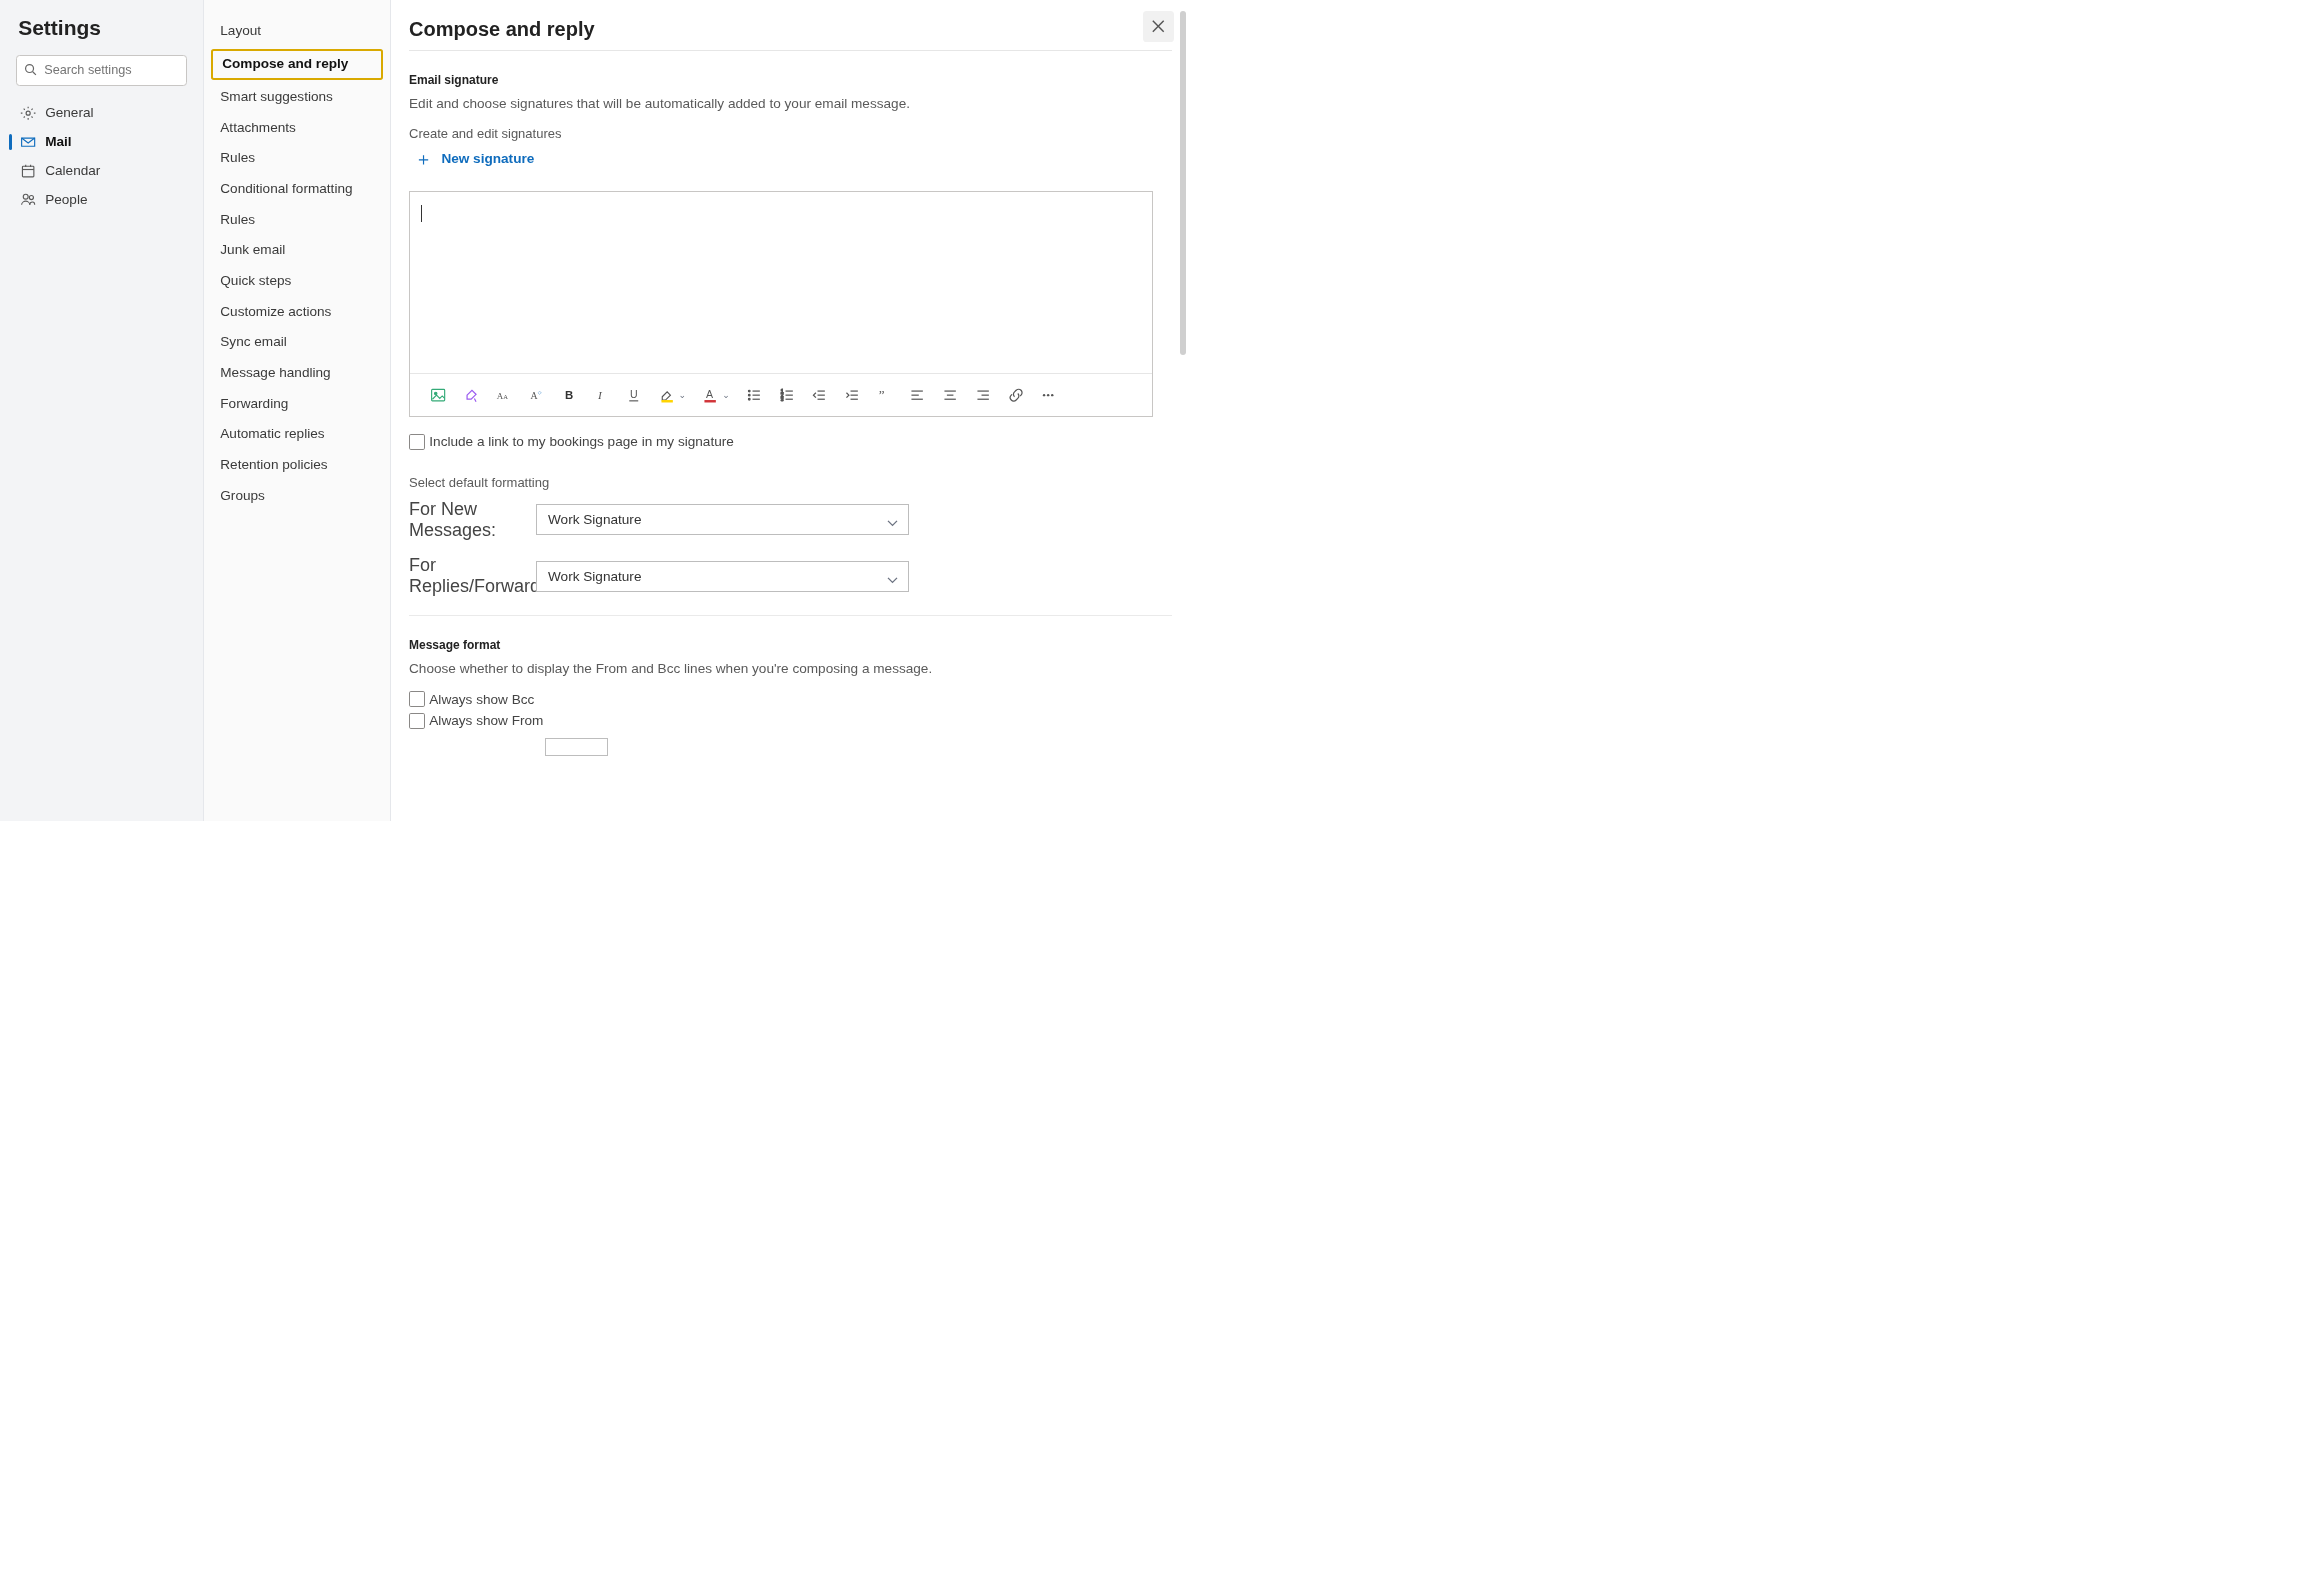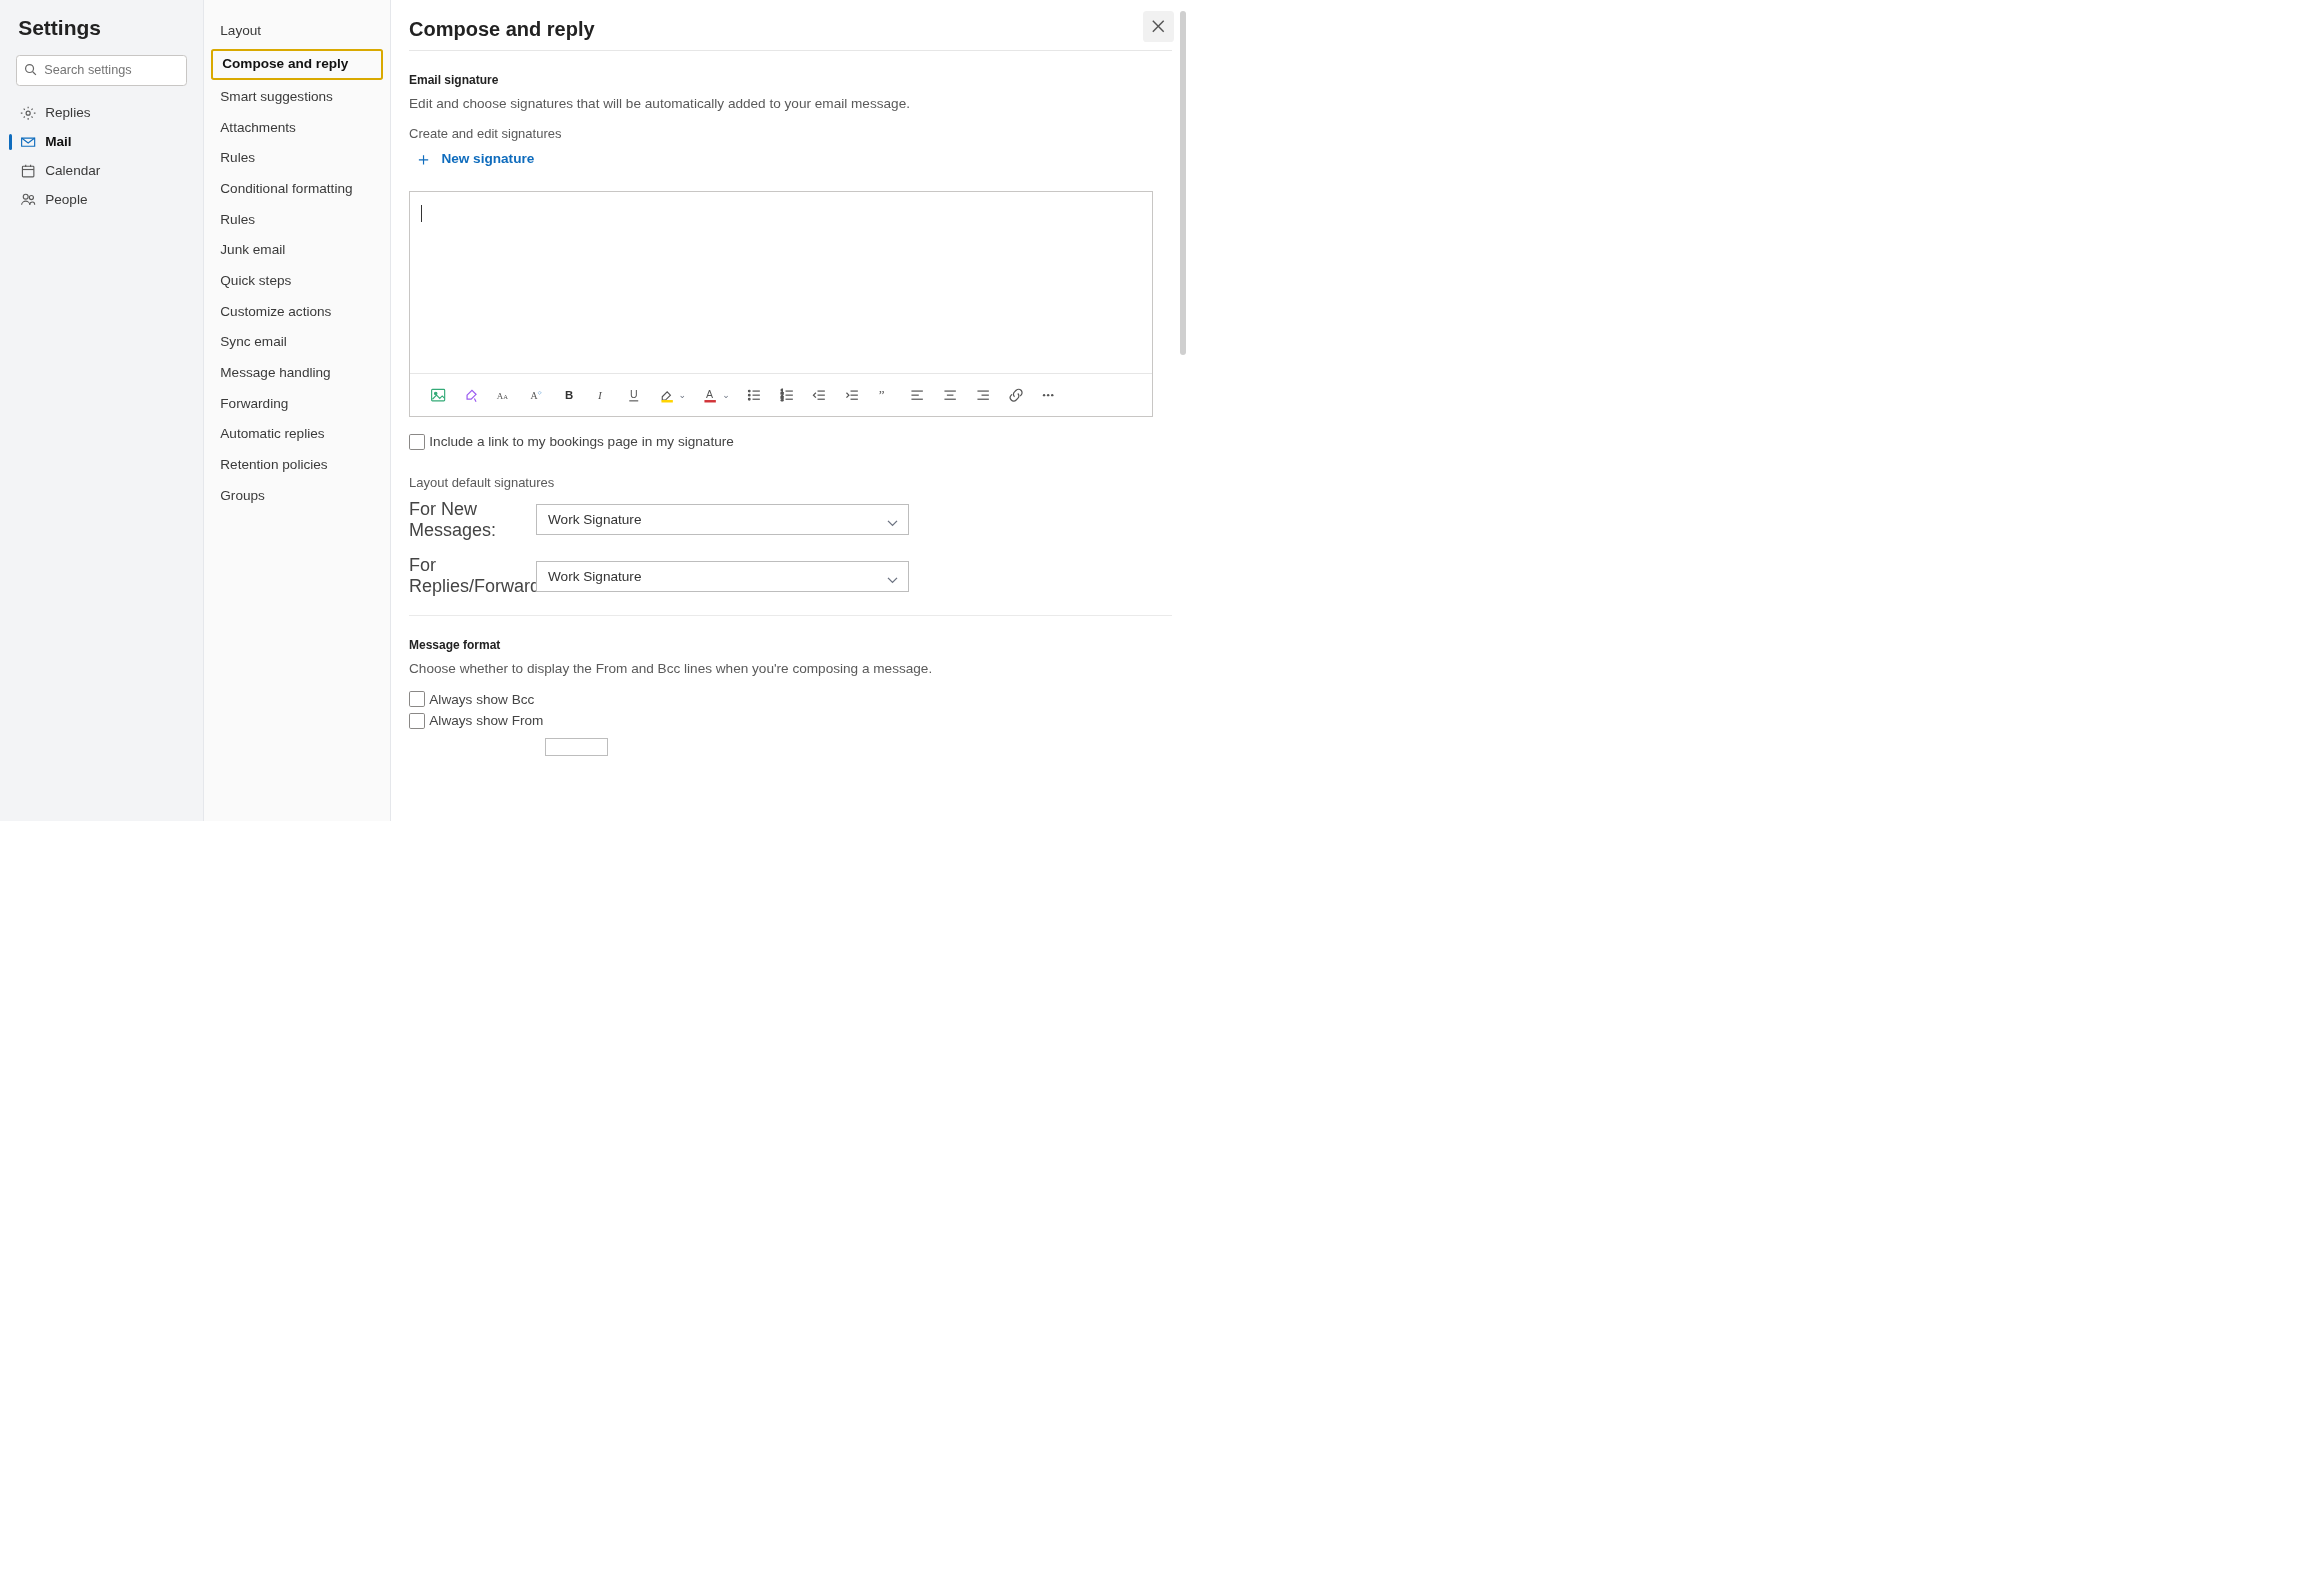--- a/index.html
+++ b/index.html
@@ -282,21 +282,21 @@
     </div>
 
     <ul class="cat-list" id="cat-list">
         <li class="cat-item">
           <span class="ic ">
             <svg viewBox="0 0 20 20" fill="none" stroke="currentColor" stroke-width="1.4">
               <circle cx="10" cy="10" r="2.5"></circle>
               <path d="M10 2v2M10 16v2M3 10H1M19 10h-2M4.5 4.5l1.4 1.4M14.1 14.1l1.4 1.4M4.5 15.5l1.4-1.4M14.1 5.9l1.4-1.4"></path>
             </svg>
           </span>
-          <span>Replies</span>
+          <span>General</span>
         </li>
         <li class="cat-item active">
           <span class="ic mail">
             <svg viewBox="0 0 20 20" fill="currentColor">
               <path d="M2 5h16v10H2z" fill="none" stroke="currentColor" stroke-width="1.4"></path>
               <path d="M2 5l8 6 8-6" fill="none" stroke="currentColor" stroke-width="1.4"></path>
             </svg>
           </span>
           <span>Mail</span>
         </li>
@@ -505,21 +505,21 @@
             </svg>
           </span>
         </div>
     </div>
 
     <div class="check-row">
       <span class="check"></span>
       <span class="check-label">Include a link to my bookings page in my signature</span>
     </div>
 
-    <div class="section-sub section-gap">Layout default signatures</div>
+    <div class="section-sub section-gap">Select default formatting</div>
 
     <div class="sel-row">
       <span class="sel-label">For New Messages:</span>
       <span class="sel-wrap">
         <button class="sel-ctl">Work Signature</button>
         <span class="sel-chev">
           <svg width="11" height="7.2" viewBox="0 0 12 8" fill="none" stroke="currentColor" stroke-width="1.5">
               <polyline points="1,1 6,6 11,1"></polyline>
             </svg>
         </span>

